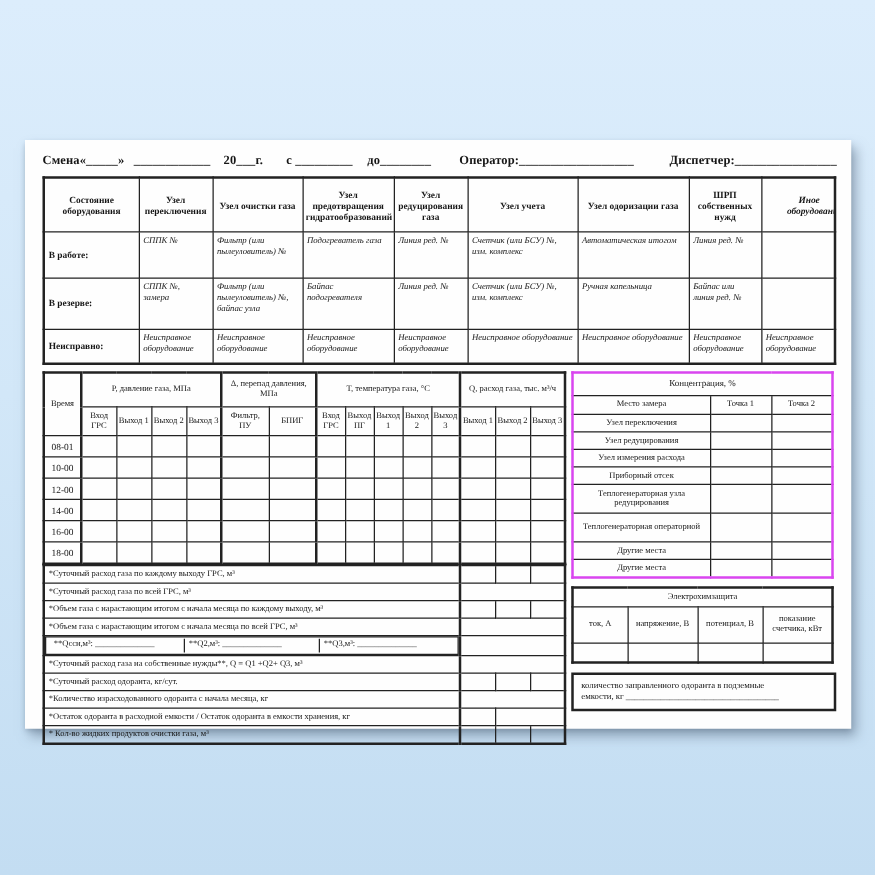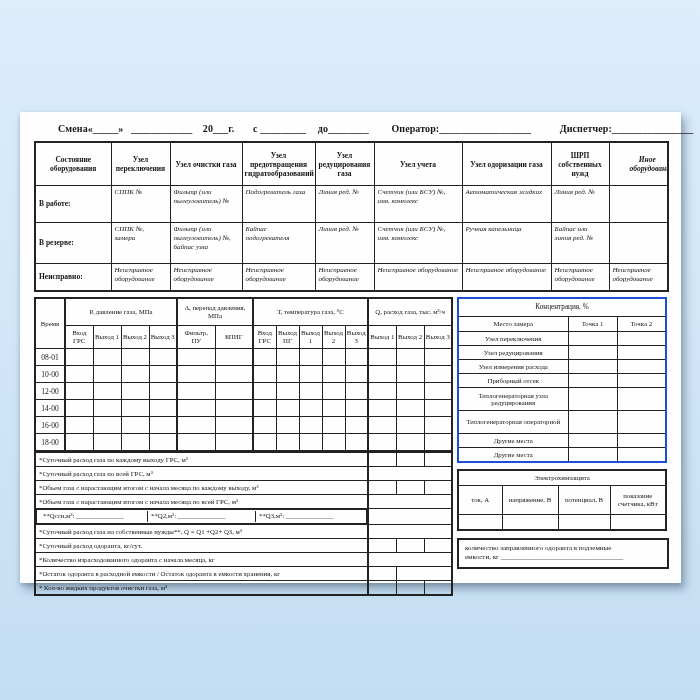--- a/index.html
+++ b/index.html
@@ -9,21 +9,21 @@
     font-family:"Liberation Serif",serif;color:#161616;
   }
   .page{
     position:absolute;left:20px;top:112px;width:661px;height:471px;
     background:#fefefe;
     box-shadow:4px 6px 9px rgba(90,110,132,.55),0 2px 4px rgba(90,110,132,.35);
   }
   .content{position:absolute;left:14px;top:11px;width:633px;height:449px;}
 
   
-  .hline{font-size:10px;font-weight:bold;white-space:nowrap;letter-spacing:.1px;margin-left:24px;}
+  .hline{font-size:10px;font-weight:bold;white-space:nowrap;letter-spacing:.1px;}
   .hline span{display:inline-block;}
   .hs1{margin-right:5px;} .hs2{margin-right:8px;} .hs3{margin-right:16px;}
   .hs4{margin-right:9px;}  .hs5{margin-right:20px;} .hs6{margin-right:26px;}
 
   table{border-collapse:collapse;table-layout:fixed;}
   td,th{border:1px solid #222;padding:1px 2px;vertical-align:top;overflow:hidden;}
 
   
   .equip{width:633px;margin-top:7px;border:2px solid #222;}
   .equip th{font-size:7.5px;font-weight:bold;vertical-align:middle;height:40px;line-height:1.2;}
@@ -45,21 +45,21 @@
 
   
   .summary{width:417px;border:2px solid #222;margin-top:-1px;}
   .summary td{font-size:6.8px;line-height:1.1;height:11px;vertical-align:middle;padding:1px 3px;}
   .summary td.vals{border-left:2px solid #222;}
   .qsplit{display:flex;padding:0;}
   .qsplit span{flex:1;padding:1px 3px;border-right:1px solid #222;}
   .qsplit span:last-child{border-right:none;}
 
   
-  .conc{width:210px;border:2px solid #1d4ed8;}
+  .conc{width:210px;border:2px solid #d946ef;}
   .conc td{font-size:6.8px;text-align:center;vertical-align:middle;line-height:1.1;padding:1px 2px;}
   .conc td.title{height:15px;font-size:7.2px;}
   .conc td.h{height:12px;}
   .conc td.r{height:11px;}
   .conc td.r2l{height:20px;}
 
   .echz{width:210px;border:2px solid #222;margin-top:6px;}
   .echz td{font-size:6.8px;text-align:center;vertical-align:middle;line-height:1.15;padding:1px 2px;}
   .echz td.title{height:12px;}
   .echz td.h{height:26px;}
@@ -108,21 +108,21 @@
         <th>ШРП собственных нужд</th>
         <th class="it">Иное оборудование</th>
       </tr>
       <tr class="r1">
         <td class="rowlab">В работе:</td>
         <td>СППК №</td>
         <td>Фильтр (или пылеуловитель) №</td>
         <td>Подогреватель газа</td>
         <td>Линия ред. №</td>
         <td>Счетчик (или БСУ) №, изм. комплекс</td>
-        <td>Автоматическая жидких</td>
+        <td>Автоматическая итогом</td>
         <td>Линия ред. №</td>
         <td></td>
       </tr>
       <tr class="r2">
         <td class="rowlab">В резерве:</td>
         <td>СППК №, замера</td>
         <td>Фильтр (или пылеуловитель) №, байпас узла</td>
         <td>Байпас подогревателя</td>
         <td>Линия ред. №</td>
         <td>Счетчик (или БСУ) №, изм. комплекс</td>

